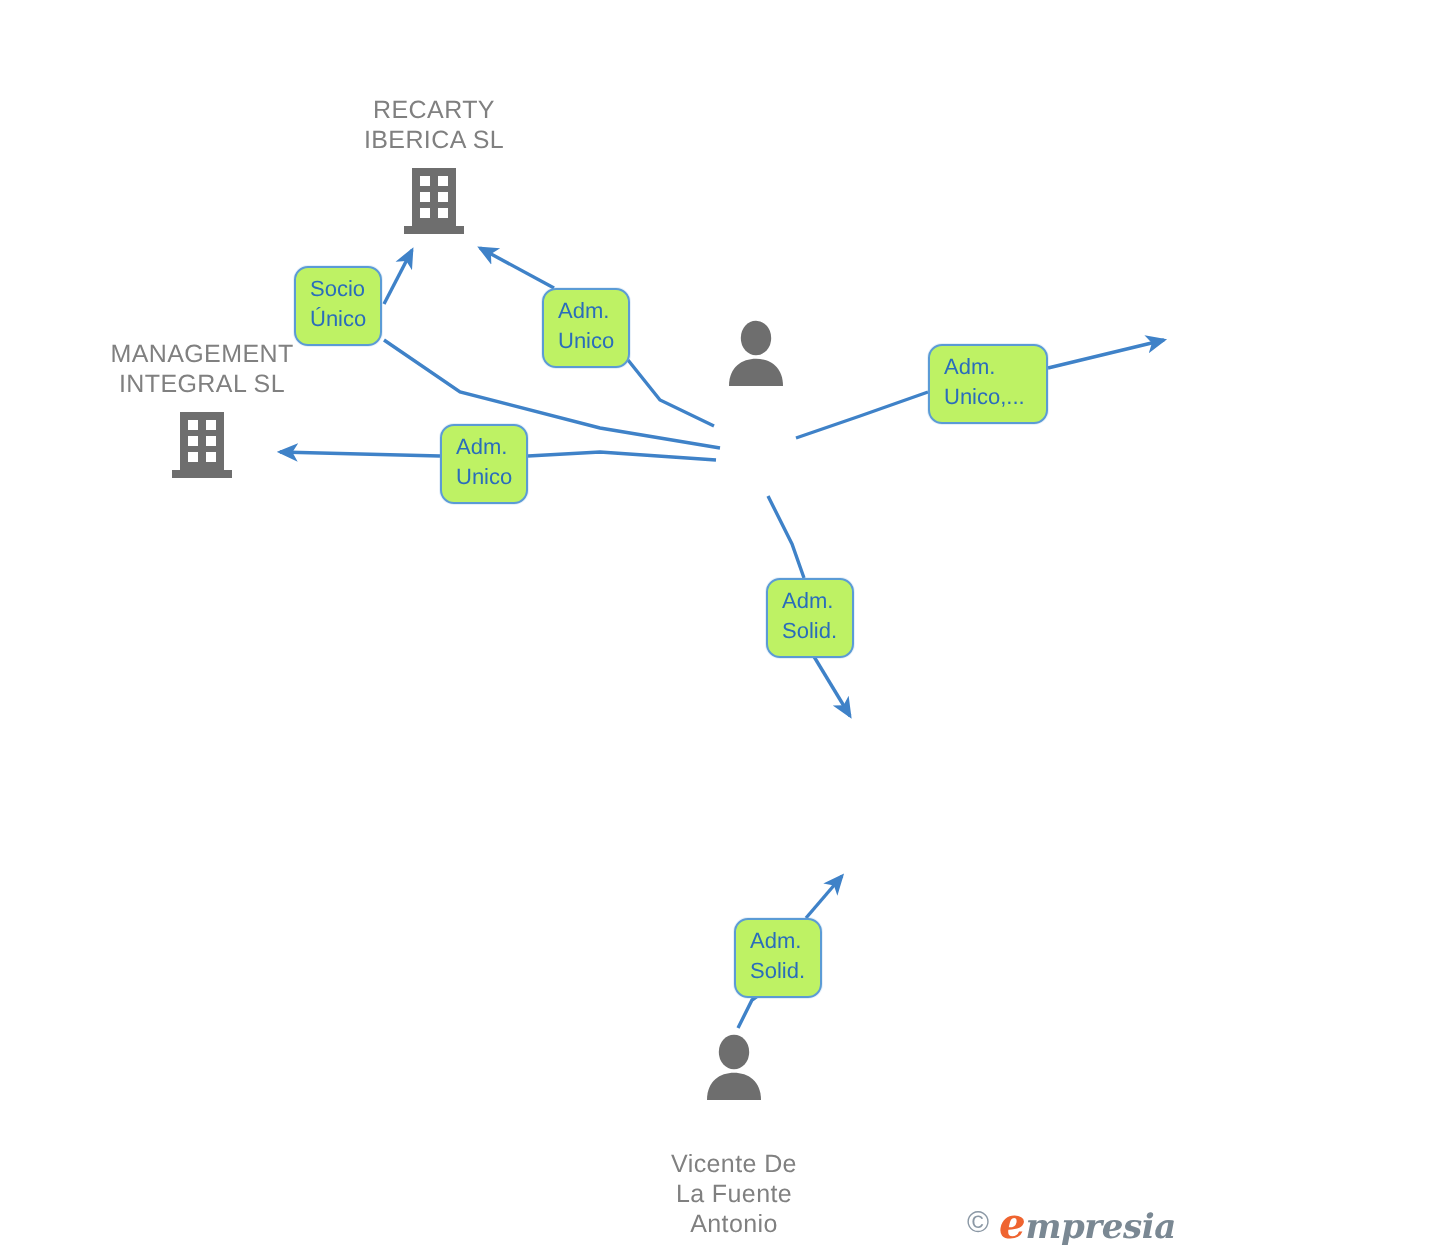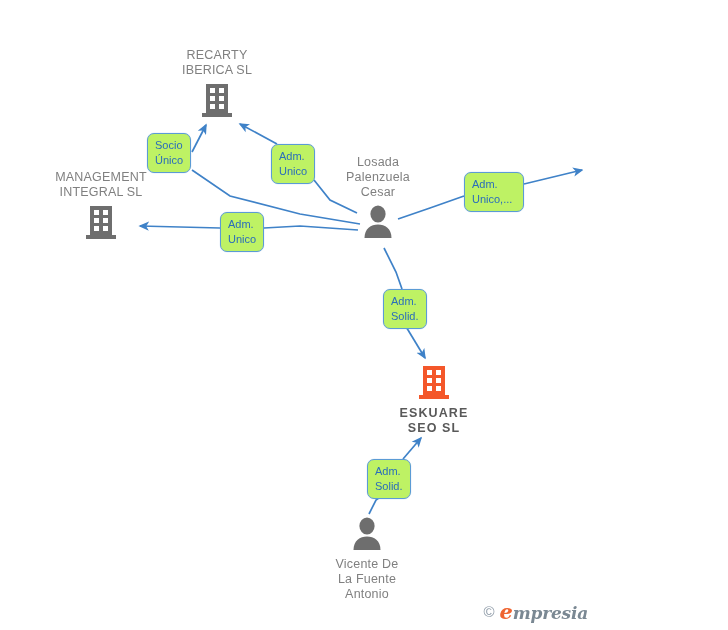--- a/index.html
+++ b/index.html
@@ -170,56 +170,37 @@
         <rect x="18" y="6" width="5" height="5" fill="#ffffff"></rect>
         <rect x="9" y="14" width="5" height="5" fill="#ffffff"></rect>
         <rect x="18" y="14" width="5" height="5" fill="#ffffff"></rect>
         <rect x="9" y="22" width="5" height="5" fill="#ffffff"></rect>
         <rect x="18" y="22" width="5" height="5" fill="#ffffff"></rect>
       </svg>
     </div>
   </div>
 
   <div class="node" style="left:308px; top:155px;">
-    <div class="node-label">Losada
-Palenzuela
-Cesar</div>
     <div class="icon-wrap" style="margin-top:4px;">
       <svg width="32" height="34" viewBox="0 0 32 34" aria-hidden="true">
         <ellipse cx="16" cy="10" rx="7.6" ry="8.6" fill="#6e6e6e"></ellipse>
         <path d="M 2.5 34 C 2.5 24.5 9 20.4 16 20.4 C 23 20.4 29.5 24.5 29.5 34 Z" fill="#6e6e6e"></path>
       </svg>
     </div>
   </div>
 
-  <div class="node" style="left:364px; top:364px;">
-    <div class="icon-wrap">
-      <svg width="32" height="36" viewBox="0 0 32 36" aria-hidden="true">
-        <rect x="5" y="2" width="22" height="30" fill="#f4572a"></rect>
-        <rect x="1" y="31" width="30" height="4" fill="#f4572a"></rect>
-        <rect x="9" y="6" width="5" height="5" fill="#ffffff"></rect>
-        <rect x="18" y="6" width="5" height="5" fill="#ffffff"></rect>
-        <rect x="9" y="14" width="5" height="5" fill="#ffffff"></rect>
-        <rect x="18" y="14" width="5" height="5" fill="#ffffff"></rect>
-        <rect x="9" y="22" width="5" height="5" fill="#ffffff"></rect>
-        <rect x="18" y="22" width="5" height="5" fill="#ffffff"></rect>
-      </svg>
-    </div>
-    <div class="node-label focus" style="margin-top:6px;">ESKUARE
-SEO  SL</div>
-  </div>
 
   <div class="node" style="left:297px; top:516px;">
     <div class="icon-wrap">
       <svg width="32" height="34" viewBox="0 0 32 34" aria-hidden="true">
         <ellipse cx="16" cy="10" rx="7.6" ry="8.6" fill="#6e6e6e"></ellipse>
         <path d="M 2.5 34 C 2.5 24.5 9 20.4 16 20.4 C 23 20.4 29.5 24.5 29.5 34 Z" fill="#6e6e6e"></path>
       </svg>
     </div>
-    <div class="node-label" style="margin-top:5px;">Vicente De
+    <div class="node-label" style="margin-top:23px;">Vicente De
 La Fuente
 Antonio</div>
   </div>
 
   <div class="badge" style="left:147px; top:133px; width:44px;">Socio
 Único</div>
 
   <div class="badge" style="left:271px; top:144px; width:44px;">Adm.
 Unico</div>
 

